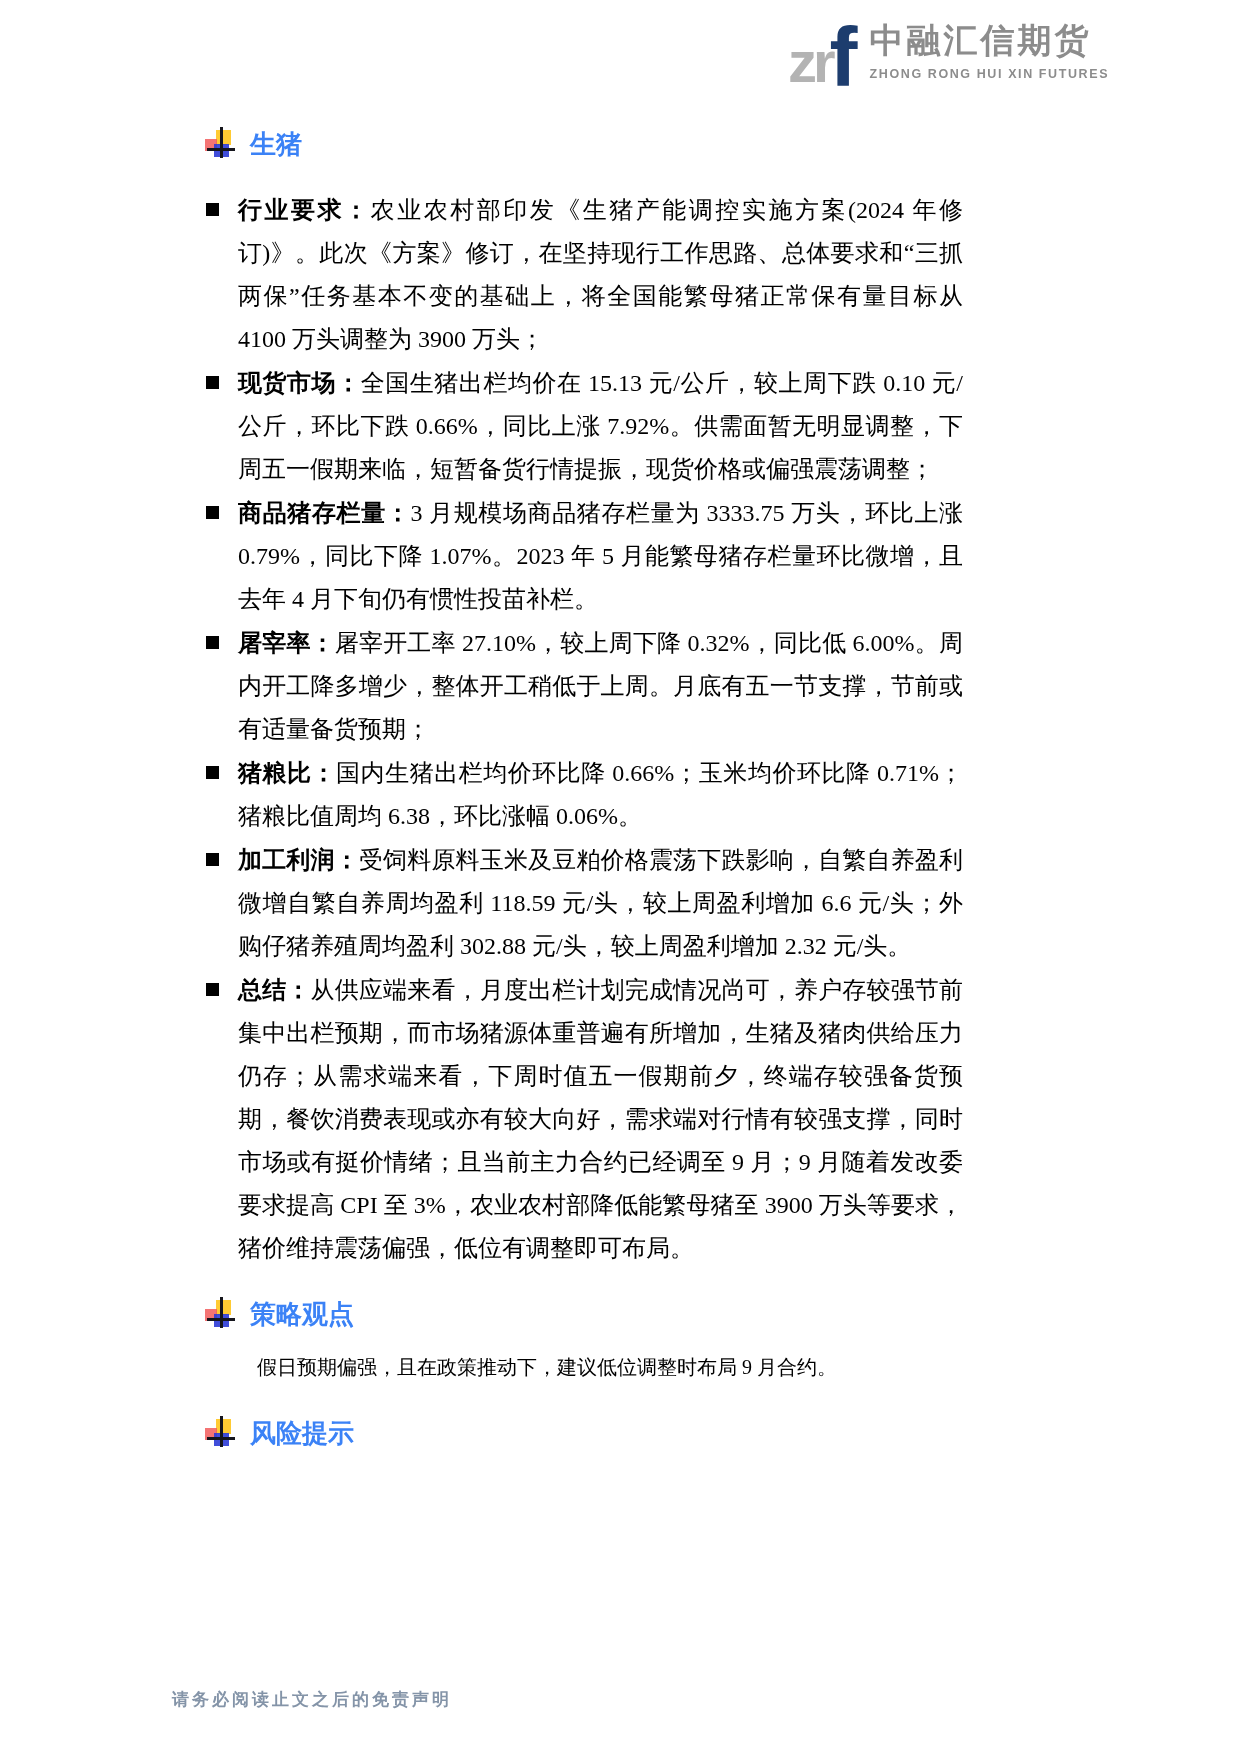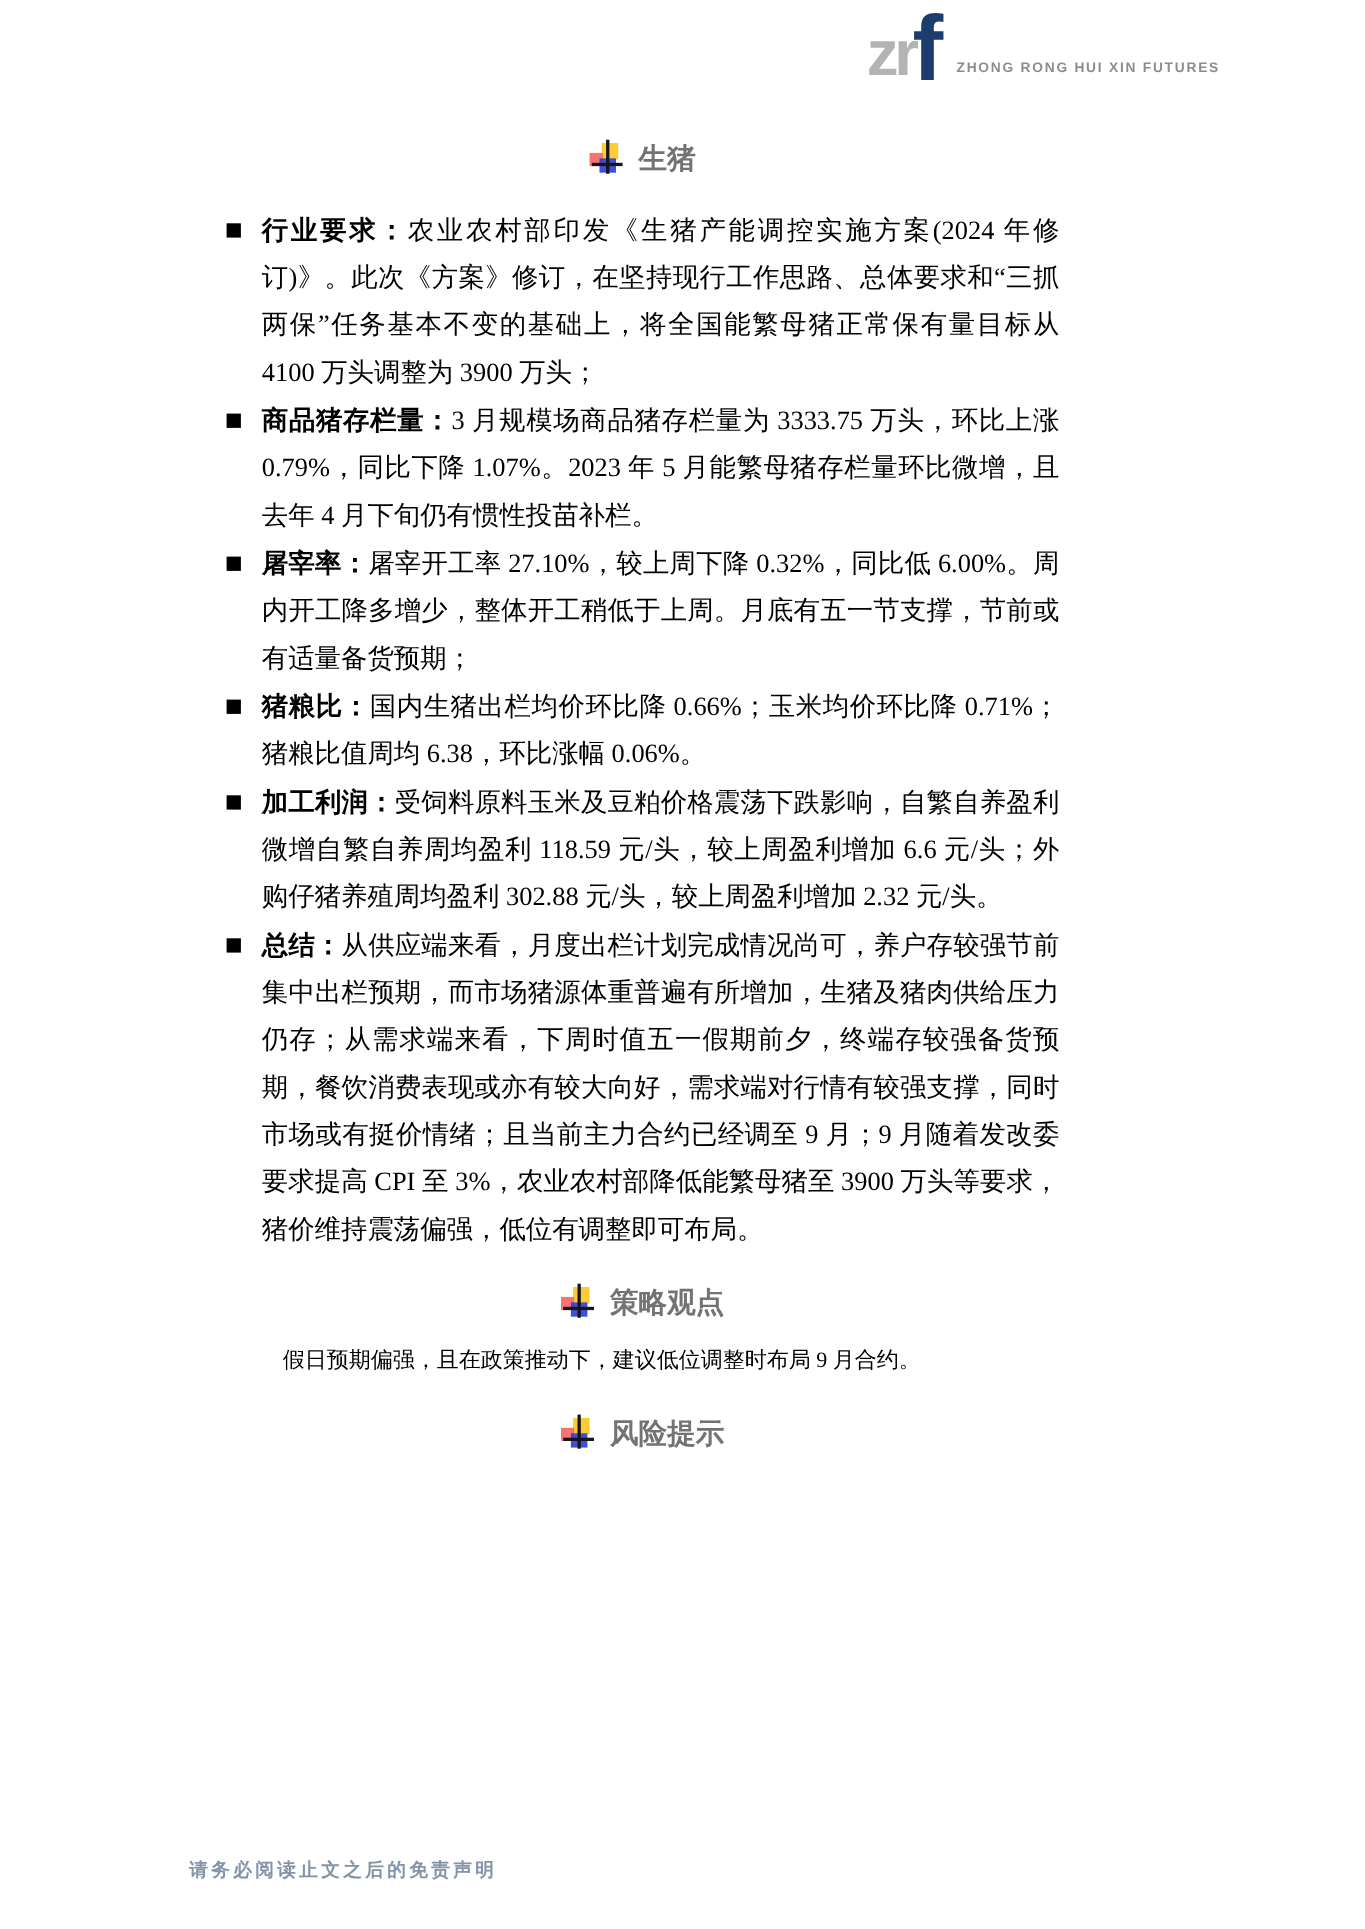--- a/index.html
+++ b/index.html
@@ -43,26 +43,25 @@
   .content{
     position:absolute;
     left:205px;
     top:126px;
     width:758px;
   }
   .section-heading{
     display:flex;
     align-items:center;
     gap:15px;
-    color:#737373;
+    color:#3b82f6;
     font-family:"Liberation Sans","DejaVu Sans",sans-serif;
     font-size:26px;
     font-weight:bold;
     line-height:36px;
-    justify-content:center;
   }
   .section-heading.later{margin-top:26px;}
   
   .icon-mark{position:relative;width:30px;height:34px;flex:0 0 30px;}
   .icon-mark span{position:absolute;display:block;}
   .sq-yellow{left:11px;top:3px;width:15px;height:15px;background:#ffc722;opacity:.92;}
   .sq-red{left:0;top:12px;width:12px;height:12px;background:#f25c5c;opacity:.85;}
   .sq-blue{left:9px;top:17px;width:15px;height:13px;background:#2b3bd6;opacity:.9;}
   .bar-v{left:15px;top:0;width:3px;height:31px;background:#15151c;}
   .bar-h{left:2px;top:21px;width:28px;height:3px;background:#15151c;}
@@ -104,20 +103,21 @@
 <body>
 
 <div class="page">
 
   <div class="brand">
     <div class="logo-mark">
       <span class="logo-zr">zr</span>
       <span class="logo-f">f</span>
     </div>
     <div class="logo-text">
+      <span class="logo-cn">中融汇信期货</span>
       <span class="logo-en">ZHONG RONG HUI XIN FUTURES</span>
     </div>
   </div>
 
   <div class="content">
 
     <div class="section-heading">
       <span class="icon-mark">
         <span class="sq-yellow"></span>
         <span class="sq-red"></span>
@@ -125,20 +125,24 @@
         <span class="bar-v"></span>
         <span class="bar-h"></span>
       </span>
       <span>生猪</span>
     </div>
 
     <ul class="bullets">
       <li>
         <span class="sq"></span>
         <span class="label">行业要求：</span><span>农业农村部印发《生猪产能调控实施方案(2024 年修订)》。此次《方案》修订，在坚持现行工作思路、总体要求和“三抓两保”任务基本不变的基础上，将全国能繁母猪正常保有量目标从 4100 万头调整为 3900 万头；</span>
+      </li>
+      <li>
+        <span class="sq"></span>
+        <span class="label">现货市场：</span><span>全国生猪出栏均价在 15.13 元/公斤，较上周下跌 0.10 元/公斤，环比下跌 0.66%，同比上涨 7.92%。供需面暂无明显调整，下周五一假期来临，短暂备货行情提振，现货价格或偏强震荡调整；</span>
       </li>
       <li>
         <span class="sq"></span>
         <span class="label">商品猪存栏量：</span><span>3 月规模场商品猪存栏量为 3333.75 万头，环比上涨 0.79%，同比下降 1.07%。2023 年 5 月能繁母猪存栏量环比微增，且去年 4 月下旬仍有惯性投苗补栏。</span>
       </li>
       <li>
         <span class="sq"></span>
         <span class="label">屠宰率：</span><span>屠宰开工率 27.10%，较上周下降 0.32%，同比低 6.00%。周内开工降多增少，整体开工稍低于上周。月底有五一节支撑，节前或有适量备货预期；</span>
       </li>
       <li>

